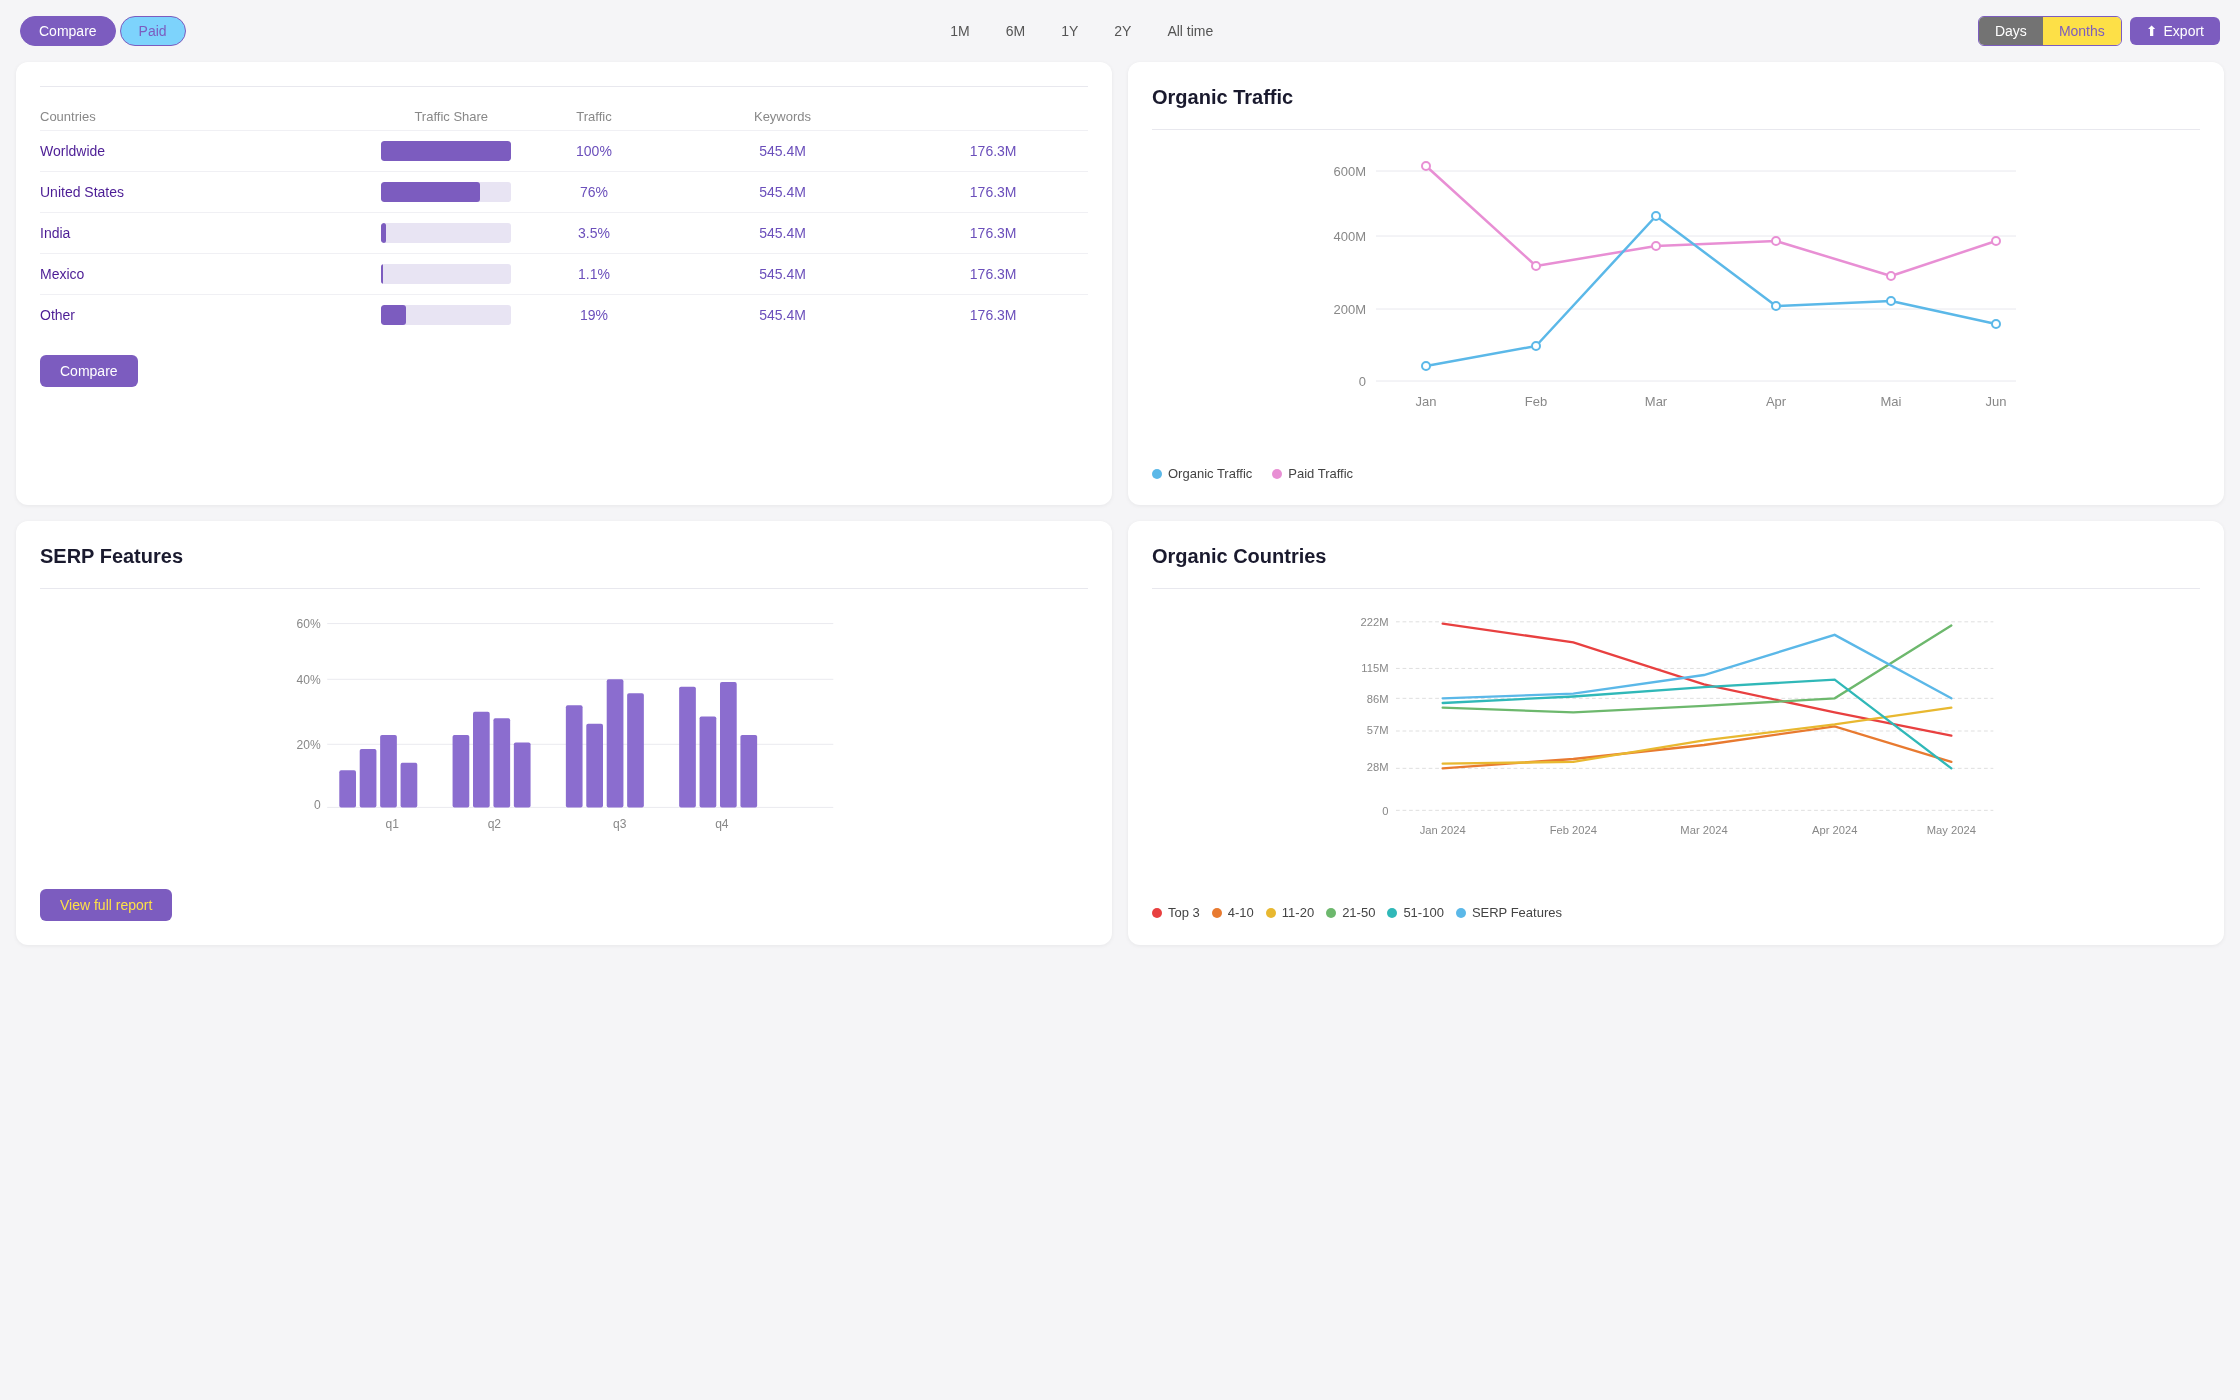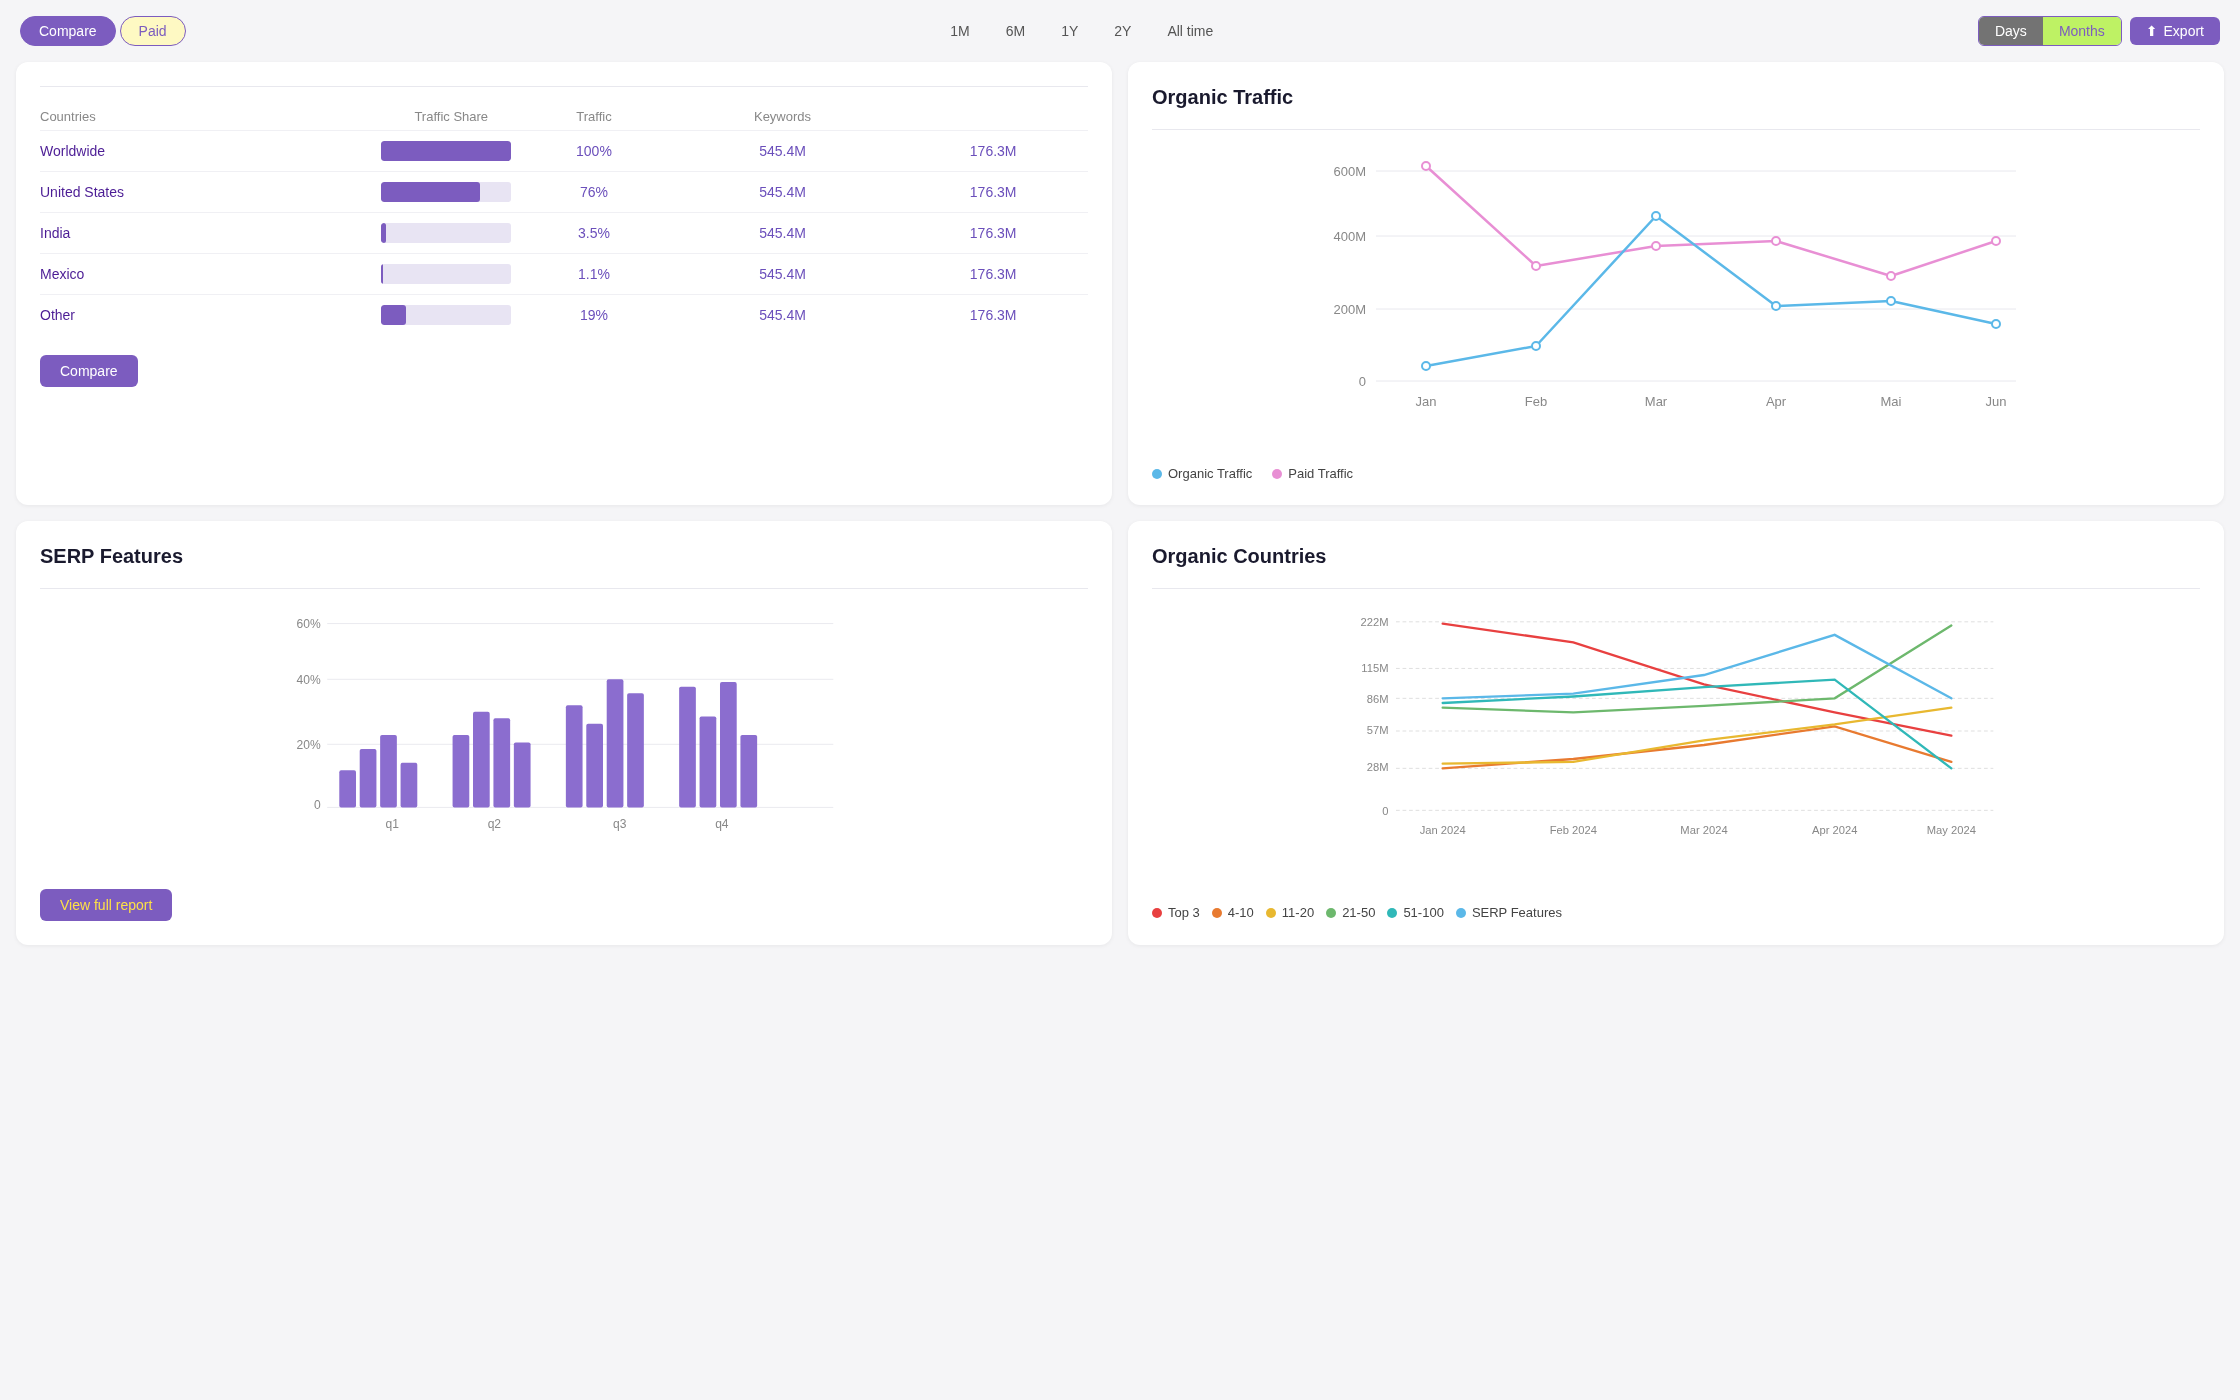--- a/index.html
+++ b/index.html
@@ -17,21 +17,21 @@
       padding: 0 4px;
     }
     .tab-group {
       display: flex;
       gap: 4px;
     }
     .tab-btn {
       padding: 6px 18px;
       border-radius: 20px;
       border: 1.5px solid #7c5cbf;
-      background: #fef9c3;
+      background: #7dd3fc;
       color: #7c5cbf;
       font-size: 14px;
       cursor: pointer;
       font-weight: 500;
     }
     .tab-btn.active {
       background: #7c5cbf;
       color: white;
     }
     .time-filters {
@@ -56,21 +56,21 @@
       display: flex;
       border: 1.5px solid #7c5cbf;
       border-radius: 6px;
       overflow: hidden;
     }
     .period-btn {
       padding: 6px 16px;
       font-size: 14px;
       border: none;
       cursor: pointer;
-      background: #bef264;
+      background: #fde047;
       color: #7c5cbf;
       font-weight: 500;
     }
     .period-btn.active {
       background: #737373;
       color: white;
     }
     .export-btn {
       background: #7c5cbf;
       color: white;

